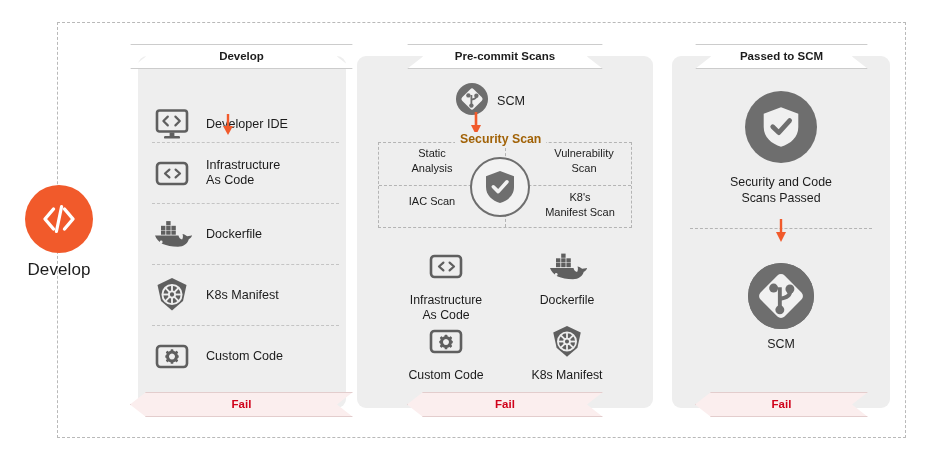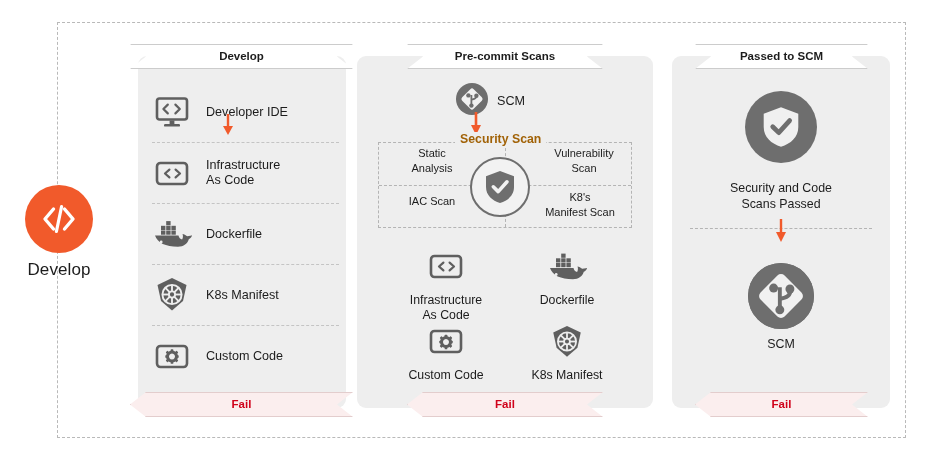--- a/index.html
+++ b/index.html
@@ -129,21 +129,21 @@
   #pc-docker{left:507px;top:245px;}
   #pc-custom{left:386px;top:320px;}
   #pc-k8s{left:507px;top:320px;}
 
   
   #commit-pass{position:absolute;left:701px;top:91px;width:160px;text-align:center;}
   #commit-pass .circ{
     width:72px;height:72px;border-radius:50%;background:#6e6e6e;margin:0 auto;
     display:flex;align-items:center;justify-content:center;
   }
-  #commit-pass .lbl{font-size:12.4px;line-height:16px;margin-top:17px;color:#1c1c1c;}
+  #commit-pass .lbl{font-size:12.4px;line-height:16px;margin-top:11px;color:#1c1c1c;}
 
   #commit-sep{position:absolute;left:690px;top:228px;width:182px;height:0;border-top:1px dashed #b4b4b4;}
   #commit-arrow{position:absolute;left:775px;top:219px;}
 
   #commit-scm{position:absolute;left:701px;top:263px;width:160px;text-align:center;}
   #commit-scm .circ{
     width:66px;height:66px;border-radius:50%;background:#6e6e6e;margin:0 auto;
     display:flex;align-items:center;justify-content:center;
   }
   #commit-scm .lbl{font-size:12.4px;margin-top:8px;color:#1c1c1c;}
@@ -187,21 +187,21 @@
 </div>
 <div class="ribbon foot" id="ribbon-precommit-foot">
   <div class="fill"></div>
   <span class="txt">Fail</span>
 </div>
 <div class="ribbon foot" id="ribbon-commit-foot">
   <div class="fill"></div>
   <span class="txt">Fail</span>
 </div>
 
-<div class="dev-row" style="top:82px">
+<div class="dev-row" style="top:94px">
   <span class="ic">
     <svg width="38" height="38" viewBox="0 0 38 38">
       <rect x="4" y="5.5" width="30" height="21" rx="2.5" fill="none" stroke="#5f5f5f" stroke-width="2.6"></rect>
       <path d="M14.8 11.6 L10.4 16 L14.8 20.4" fill="none" stroke="#5f5f5f" stroke-width="2.2" stroke-linecap="round" stroke-linejoin="round"></path>
       <path d="M22.4 11.6 L26.8 16 L22.4 20.4" fill="none" stroke="#5f5f5f" stroke-width="2.2" stroke-linecap="round" stroke-linejoin="round"></path>
       <rect x="16.6" y="27.5" width="4.8" height="4" fill="#5f5f5f"></rect>
       <rect x="11" y="31" width="16" height="2.6" rx="1.2" fill="#5f5f5f"></rect>
     </svg>
   </span>
   <span class="lbl">Developer IDE</span>

